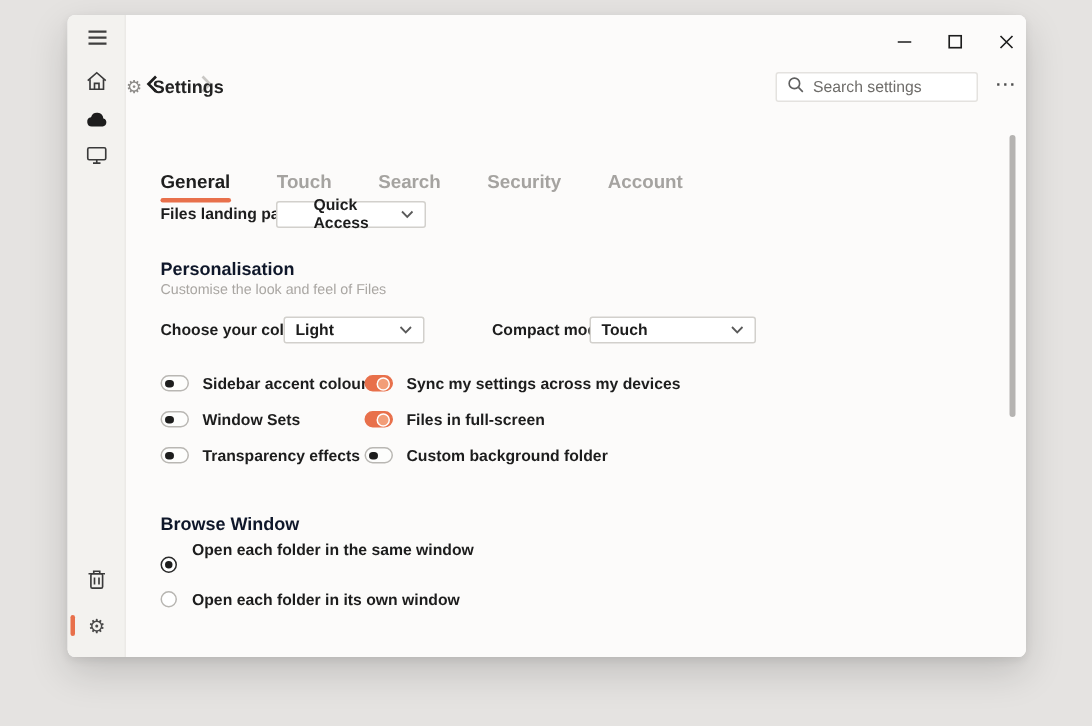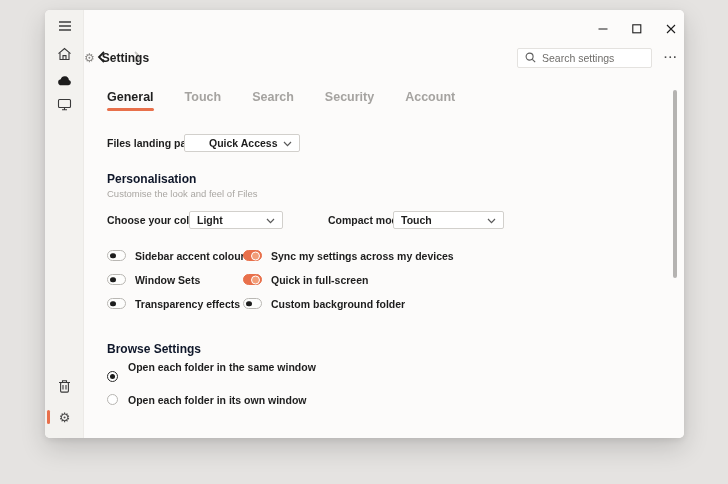--- a/index.html
+++ b/index.html
@@ -35,21 +35,21 @@
   .search-box { position:absolute; left:433px; top:38px; width:135px; height:20px;
                 background:#fff; border:1px solid #e4e2df; border-radius:2px;
                 display:flex; align-items:center; gap:6px; padding:0 7px; }
   .search-box input { border:none; outline:none; background:transparent; width:100%;
                 font-size:10.5px; color:#3d3d3d; font-family:"Liberation Sans", sans-serif; }
   .search-box input::placeholder { color:#6f6d6a; }
   .more-btn { position:absolute; left:576px; top:37px; width:22px; height:20px; text-align:center;
               font-size:11px; font-weight:bold; color:#4c4c4c; letter-spacing:1px; line-height:20px; cursor:pointer; }
 
   .tabs { position:absolute; left:23px; top:80px; display:flex; gap:31px; }
-  .tab { font-size:12.5px; font-weight:bold; color:#a5a3a0; cursor:pointer; }
+  .tab { font-size:12.5px; font-weight:bold; color:#a5a3a0; cursor:pointer;margin-top:24px; }
   .tab.on { color:#1f1f1f; }
   .tab .underline { height:3px; border-radius:2px; margin-top:4px; background:transparent; }
   .tab.on .underline { background:var(--accent); }
 
   .lbl { position:absolute; font-size:10.5px; font-weight:600; color:#1d1d1d; line-height:18px; white-space:nowrap; }
   .heading { position:absolute; font-size:12px; font-weight:bold; color:#0f172a; }
   .subtext { position:absolute; font-size:9.5px; color:#a9a6a2; }
 
   .combo { position:absolute; height:18px; background:#fff; border:1px solid #d2d0cc; border-radius:2px;
            display:flex; align-items:center; justify-content:space-between; padding:0 7px;
@@ -173,21 +173,21 @@
 
     <div class="tabs">
       <div class="tab on"><span>General</span><div class="underline"></div></div>
       <div class="tab"><span>Touch</span><div class="underline"></div></div>
       <div class="tab"><span>Search</span><div class="underline"></div></div>
       <div class="tab"><span>Security</span><div class="underline"></div></div>
       <div class="tab"><span>Account</span><div class="underline"></div></div>
     </div>
 
     <div class="lbl" style="left:23px; top:124px;">Files landing page:</div>
-    <div class="combo" style="left:100px; top:124px; width:116px;padding-left:24px;">
+    <div class="combo" style="left:100px; top:124px; width:100px;padding-left:24px;">
       <span>Quick Access</span>
       <span><svg width="9" height="6" viewBox="0 0 9 6" fill="none" stroke="#5a5a5a" stroke-width="1.2">
             <path d="M1 1 L4.5 4.6 L8 1"></path>
           </svg></span>
     </div>
 
     <div class="heading" style="left:23px; top:162px;">Personalisation</div>
     <div class="subtext" style="left:23px; top:178px;">Customise the look and feel of Files</div>
 
     <div class="lbl" style="left:23px; top:201px;">Choose your colour:</div>
@@ -208,25 +208,25 @@
     <div class="toggle" style="left:23px; top:240px;"></div>
     <div class="tog-lbl" style="left:51px; top:239px;">Sidebar accent colour</div>
     <div class="toggle" style="left:23px; top:264px;"></div>
     <div class="tog-lbl" style="left:51px; top:263px;">Window Sets</div>
     <div class="toggle" style="left:23px; top:288px;"></div>
     <div class="tog-lbl" style="left:51px; top:287px;">Transparency effects</div>
 
     <div class="toggle on" style="left:159px; top:240px;"></div>
     <div class="tog-lbl" style="left:187px; top:239px;">Sync my settings across my devices</div>
     <div class="toggle on" style="left:159px; top:264px;"></div>
-    <div class="tog-lbl" style="left:187px; top:263px;">Quick in full-screen</div>
+    <div class="tog-lbl" style="left:187px; top:263px;">Files in full-screen</div>
     <div class="toggle" style="left:159px; top:288px;"></div>
     <div class="tog-lbl" style="left:187px; top:287px;">Custom background folder</div>
 
-    <div class="heading" style="left:23px; top:332px;">Browse Settings</div>
+    <div class="heading" style="left:23px; top:332px;">Browse Window</div>
 
     <div class="radio on" style="left:23px; top:361px;"></div>
     <div class="tog-lbl" style="left:44px; top:350px;">Open each folder in the same window</div>
     <div class="radio" style="left:23px; top:384px;"></div>
     <div class="tog-lbl" style="left:44px; top:383px;">Open each folder in its own window</div>
 
     <div class="scrollbar"></div>
   </main>
 </div>
 

